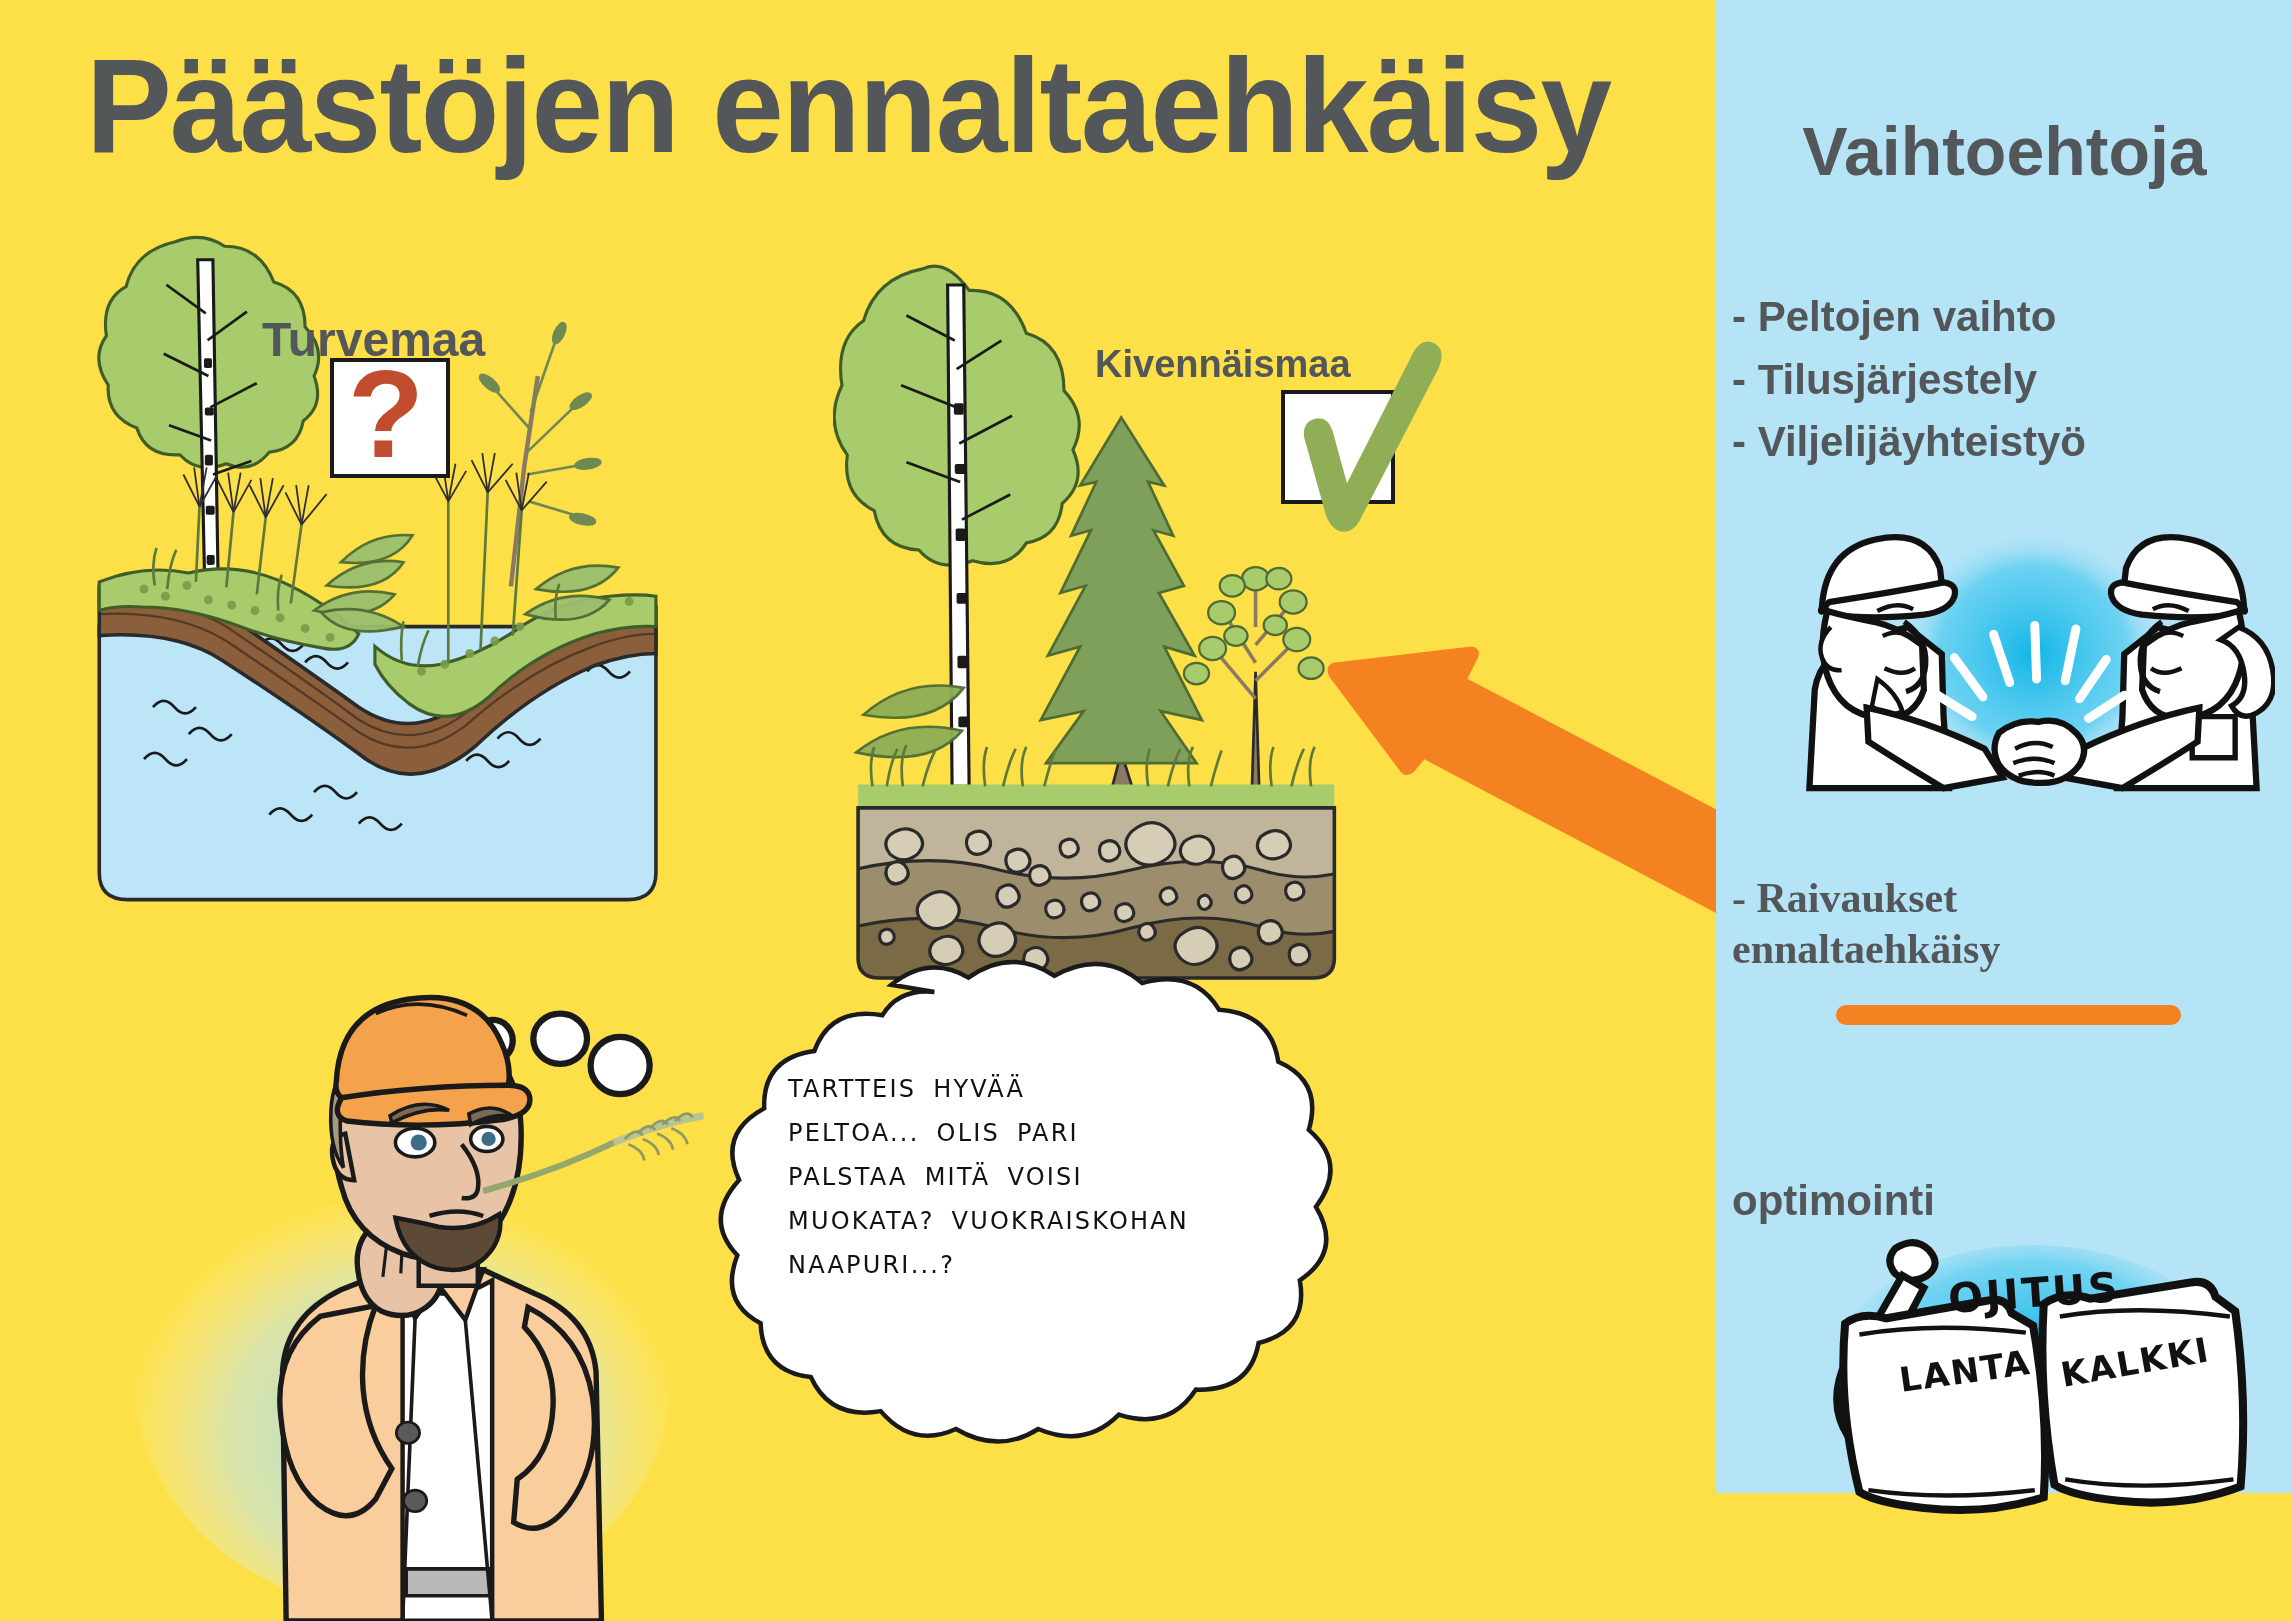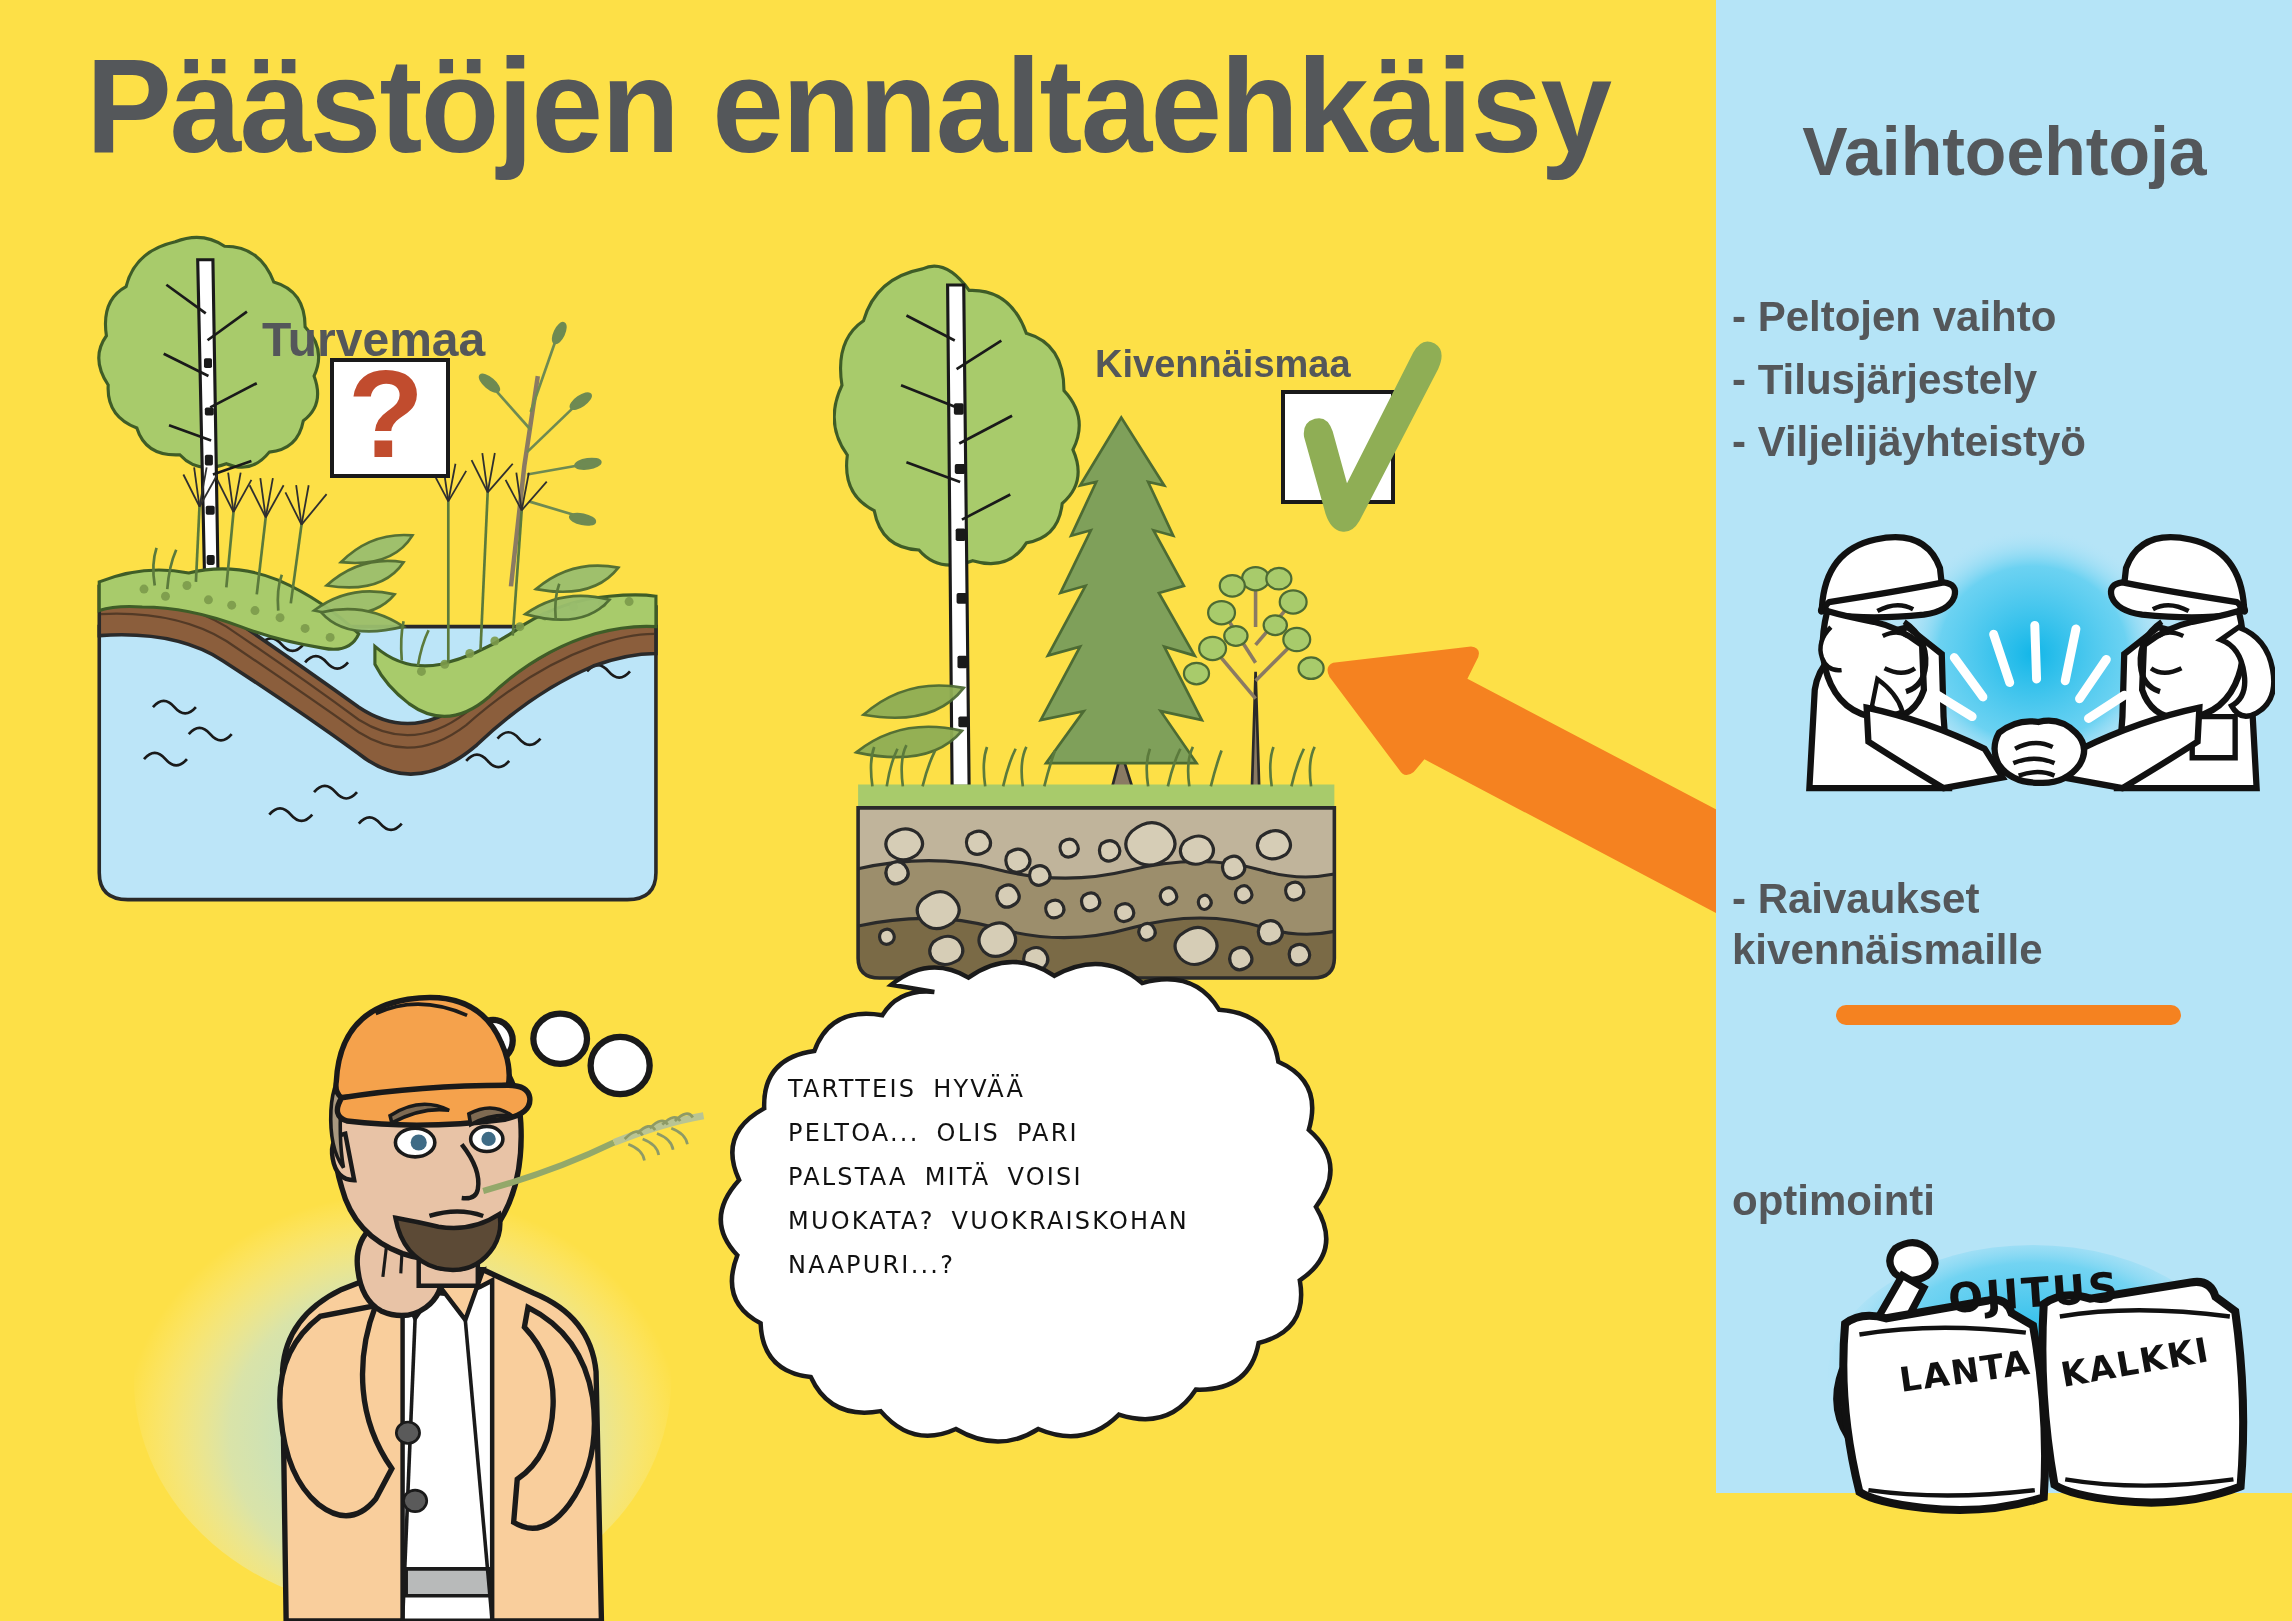--- a/index.html
+++ b/index.html
@@ -37,21 +37,21 @@
   }
   .side-bullet{
     position:absolute; left:16px; right:16px;
     text-align:left;
     font-size:42px; font-weight:bold; color:#54575A;
     line-height:1.22;
   }
   #bul-0{ top:291px; }
   #bul-1{ top:354px; }
   #bul-2{ top:416px; }
-  #bul-3{ top:873px; }
+  #bul-3{ top:873px;font-family:Liberation Serif, serif; }
   #bul-4{ top:1124px; }
 
   #raivaus-underline{
     position:absolute;left:1836px;top:1005px;
     width:345px;height:19.7px;border-radius:10.7px;
     background:#F58220;
   }
   .lbl-peat{
     position:absolute; left:262px; top:312px;
     font-size:48px;font-weight:bold;color:#54575A;
@@ -567,21 +567,21 @@
 
   <div id="sidebar">
     <div id="sidebar-title">Vaihtoehtoja</div>
 
     <div class="side-bullet" id="bul-0">- Peltojen vaihto</div>
     <div class="side-bullet" id="bul-1">- Tilusjärjestely</div>
     <div class="side-bullet" id="bul-2">- Viljelijäyhteistyö</div>
 
     <div class="side-bullet" id="bul-3">
       <span>- Raivaukset</span><br>
-      <span>kivennäismaille</span>
+      <span>ennaltaehkäisy</span>
     </div>
 
     <div class="side-bullet" id="bul-4">
       <br>
       <span>optimointi</span>
     </div>
   </div>
 
   <div id="raivaus-underline"></div>
 

